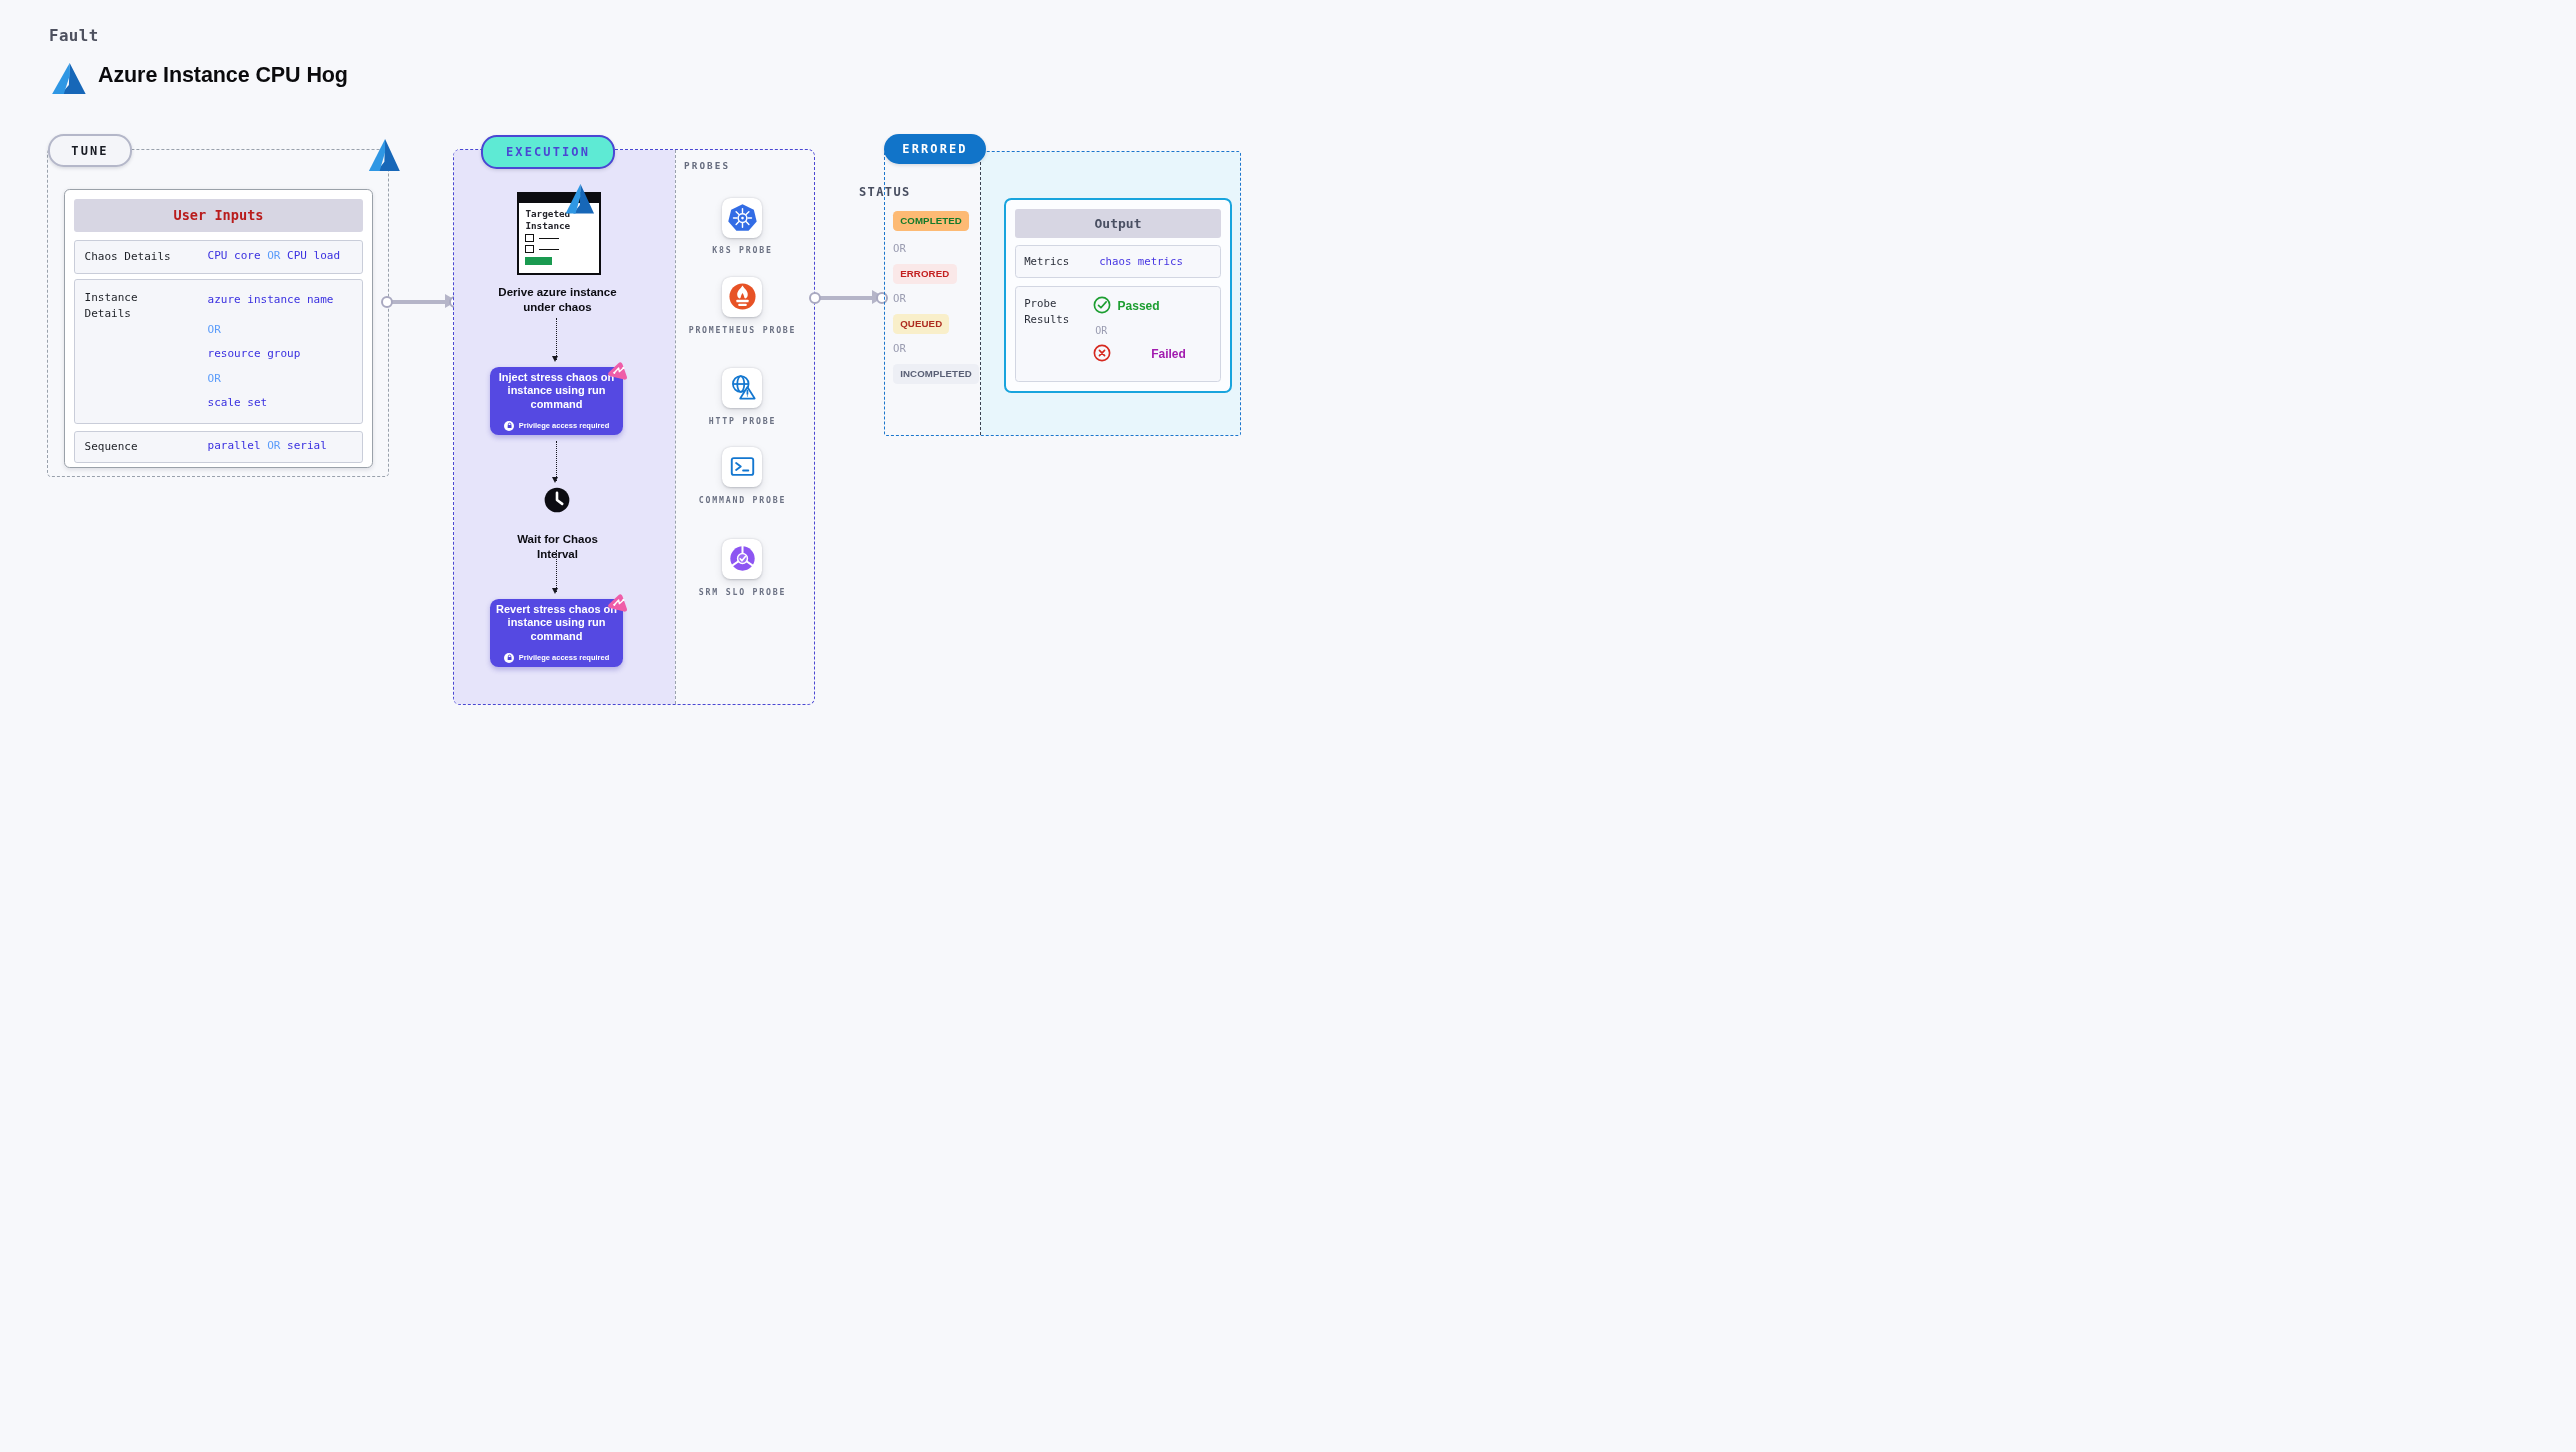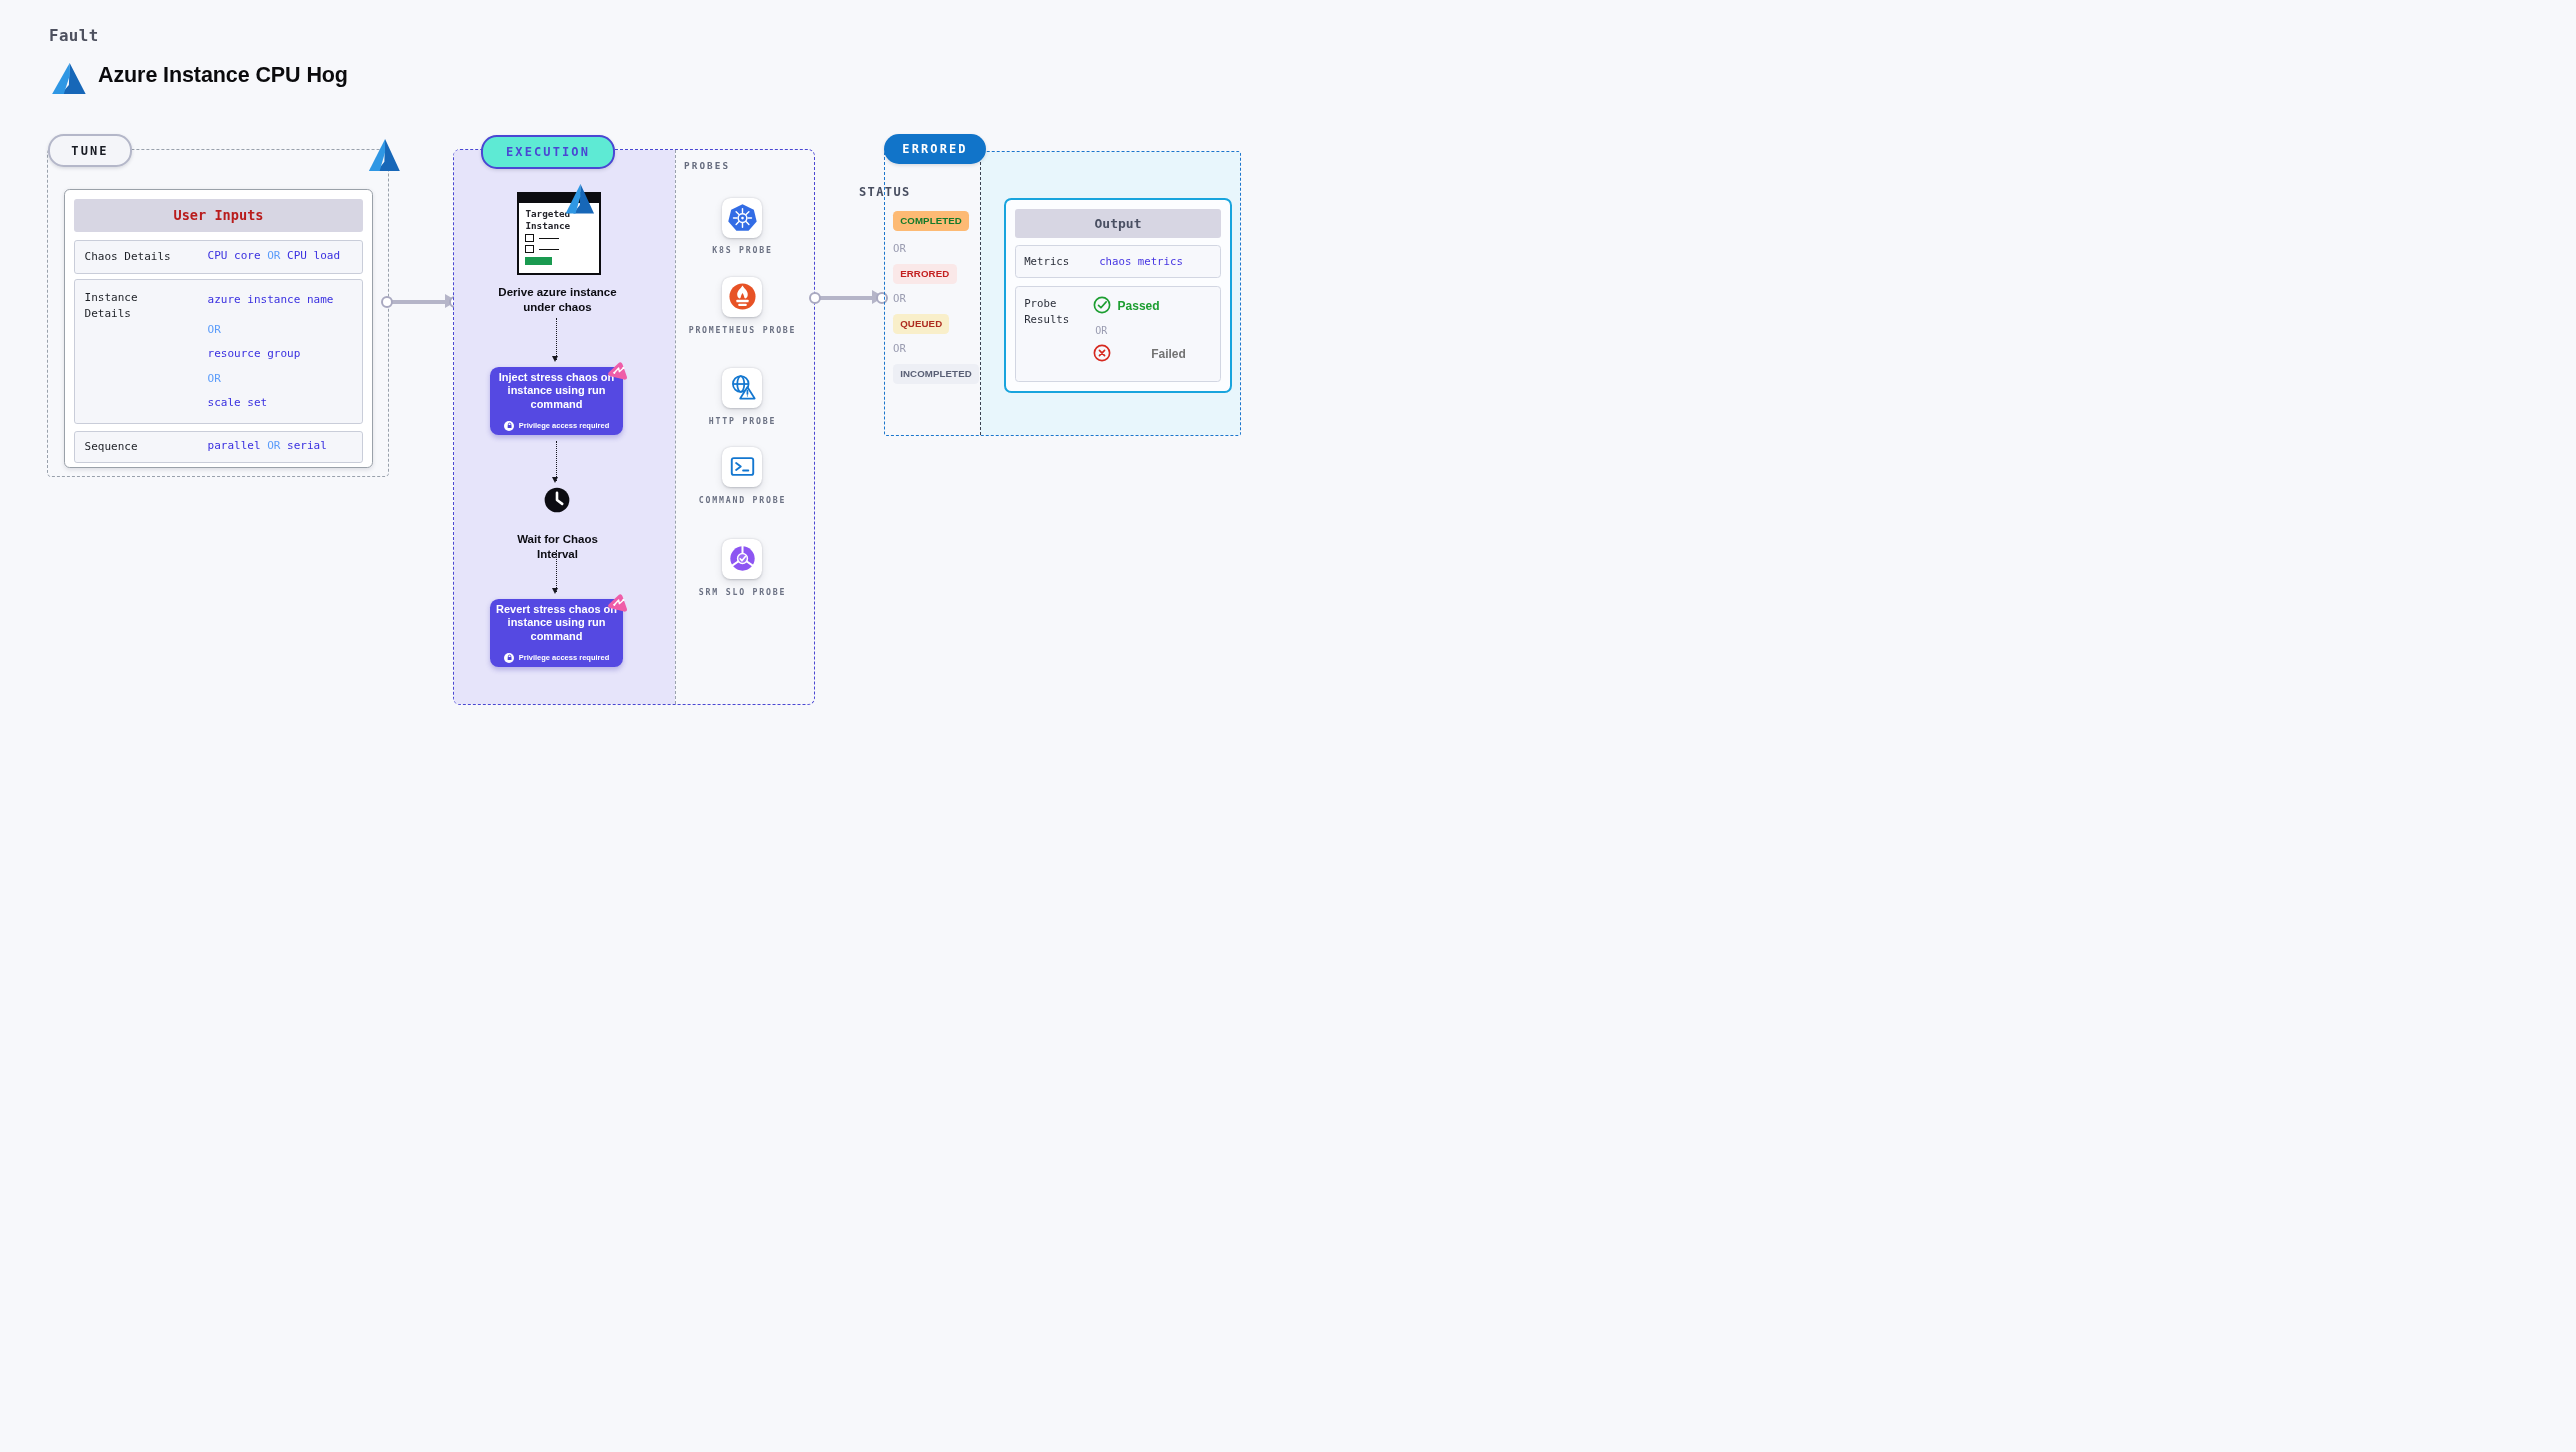--- a/index.html
+++ b/index.html
@@ -95,21 +95,21 @@
             font-size:13px;font-weight:bold;color:#4a5063;}
   .out-row{margin-top:7.9px;background:#f7f8fc;border:1.1px solid #d2d6e2;border-radius:3.6px;display:flex;
            padding:0 8.6px;box-sizing:border-box;}
   .out-metrics{height:33px;align-items:center;}
   .out-probe{height:96px;padding-top:8.6px;}
   .out-label{width:75px;flex:none;font-size:10.7px;color:#2b2f3a;line-height:1.5;}
   .out-value{font-size:10.7px;color:#4635e2;}
   .pr-col{display:flex;flex-direction:column;gap:7.9px;}
   .pr-line{display:flex;align-items:center;gap:6.4px;font-size:12px;font-weight:800;}
   .pr-pass{color:#1d9e31;}
-  .pr-fail{color:#737373;gap:40px;}
+  .pr-fail{color:#a21caf;gap:40px;}
   .pr-or{font-size:10px;color:#9a9cb1;margin-left:2.1px;font-weight:normal;}
 </style>
 </head>
 <body>
 
 <div id="canvas">
 
   <div class="abs kicker mono">Fault</div>
   <span class="abs" style="left:49px;top:62px;width:39px;height:33px;">
     <svg width="39" height="33" viewBox="0 0 100 100" preserveAspectRatio="none">

